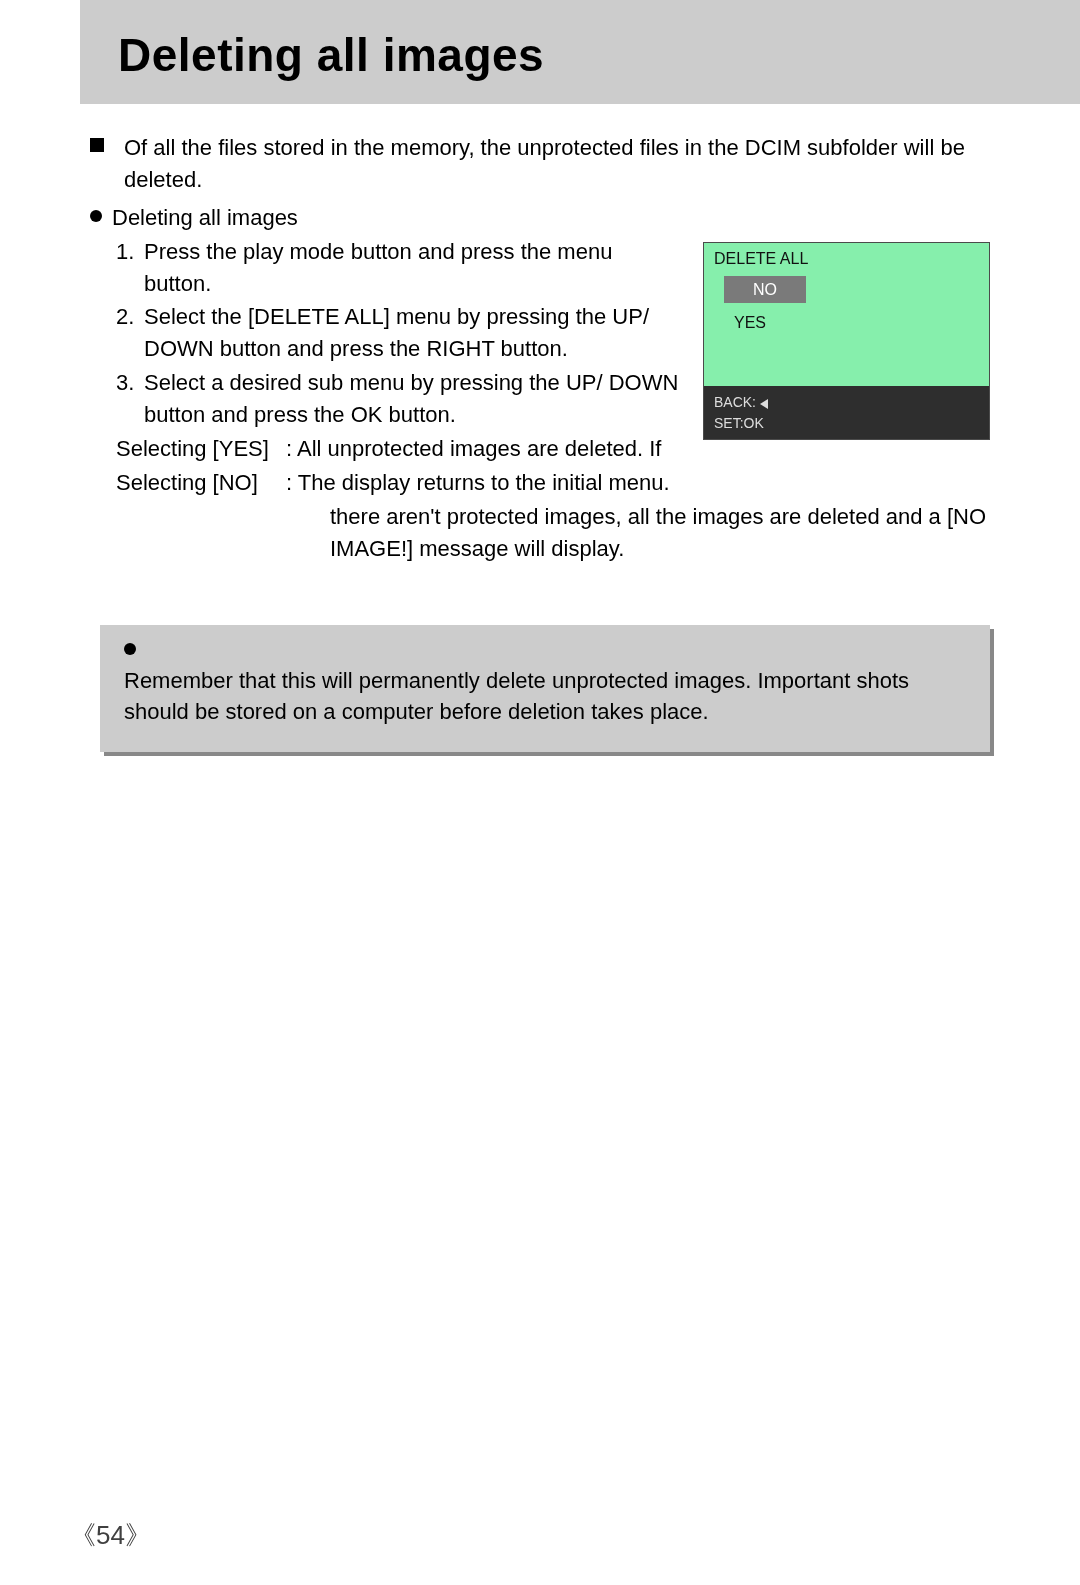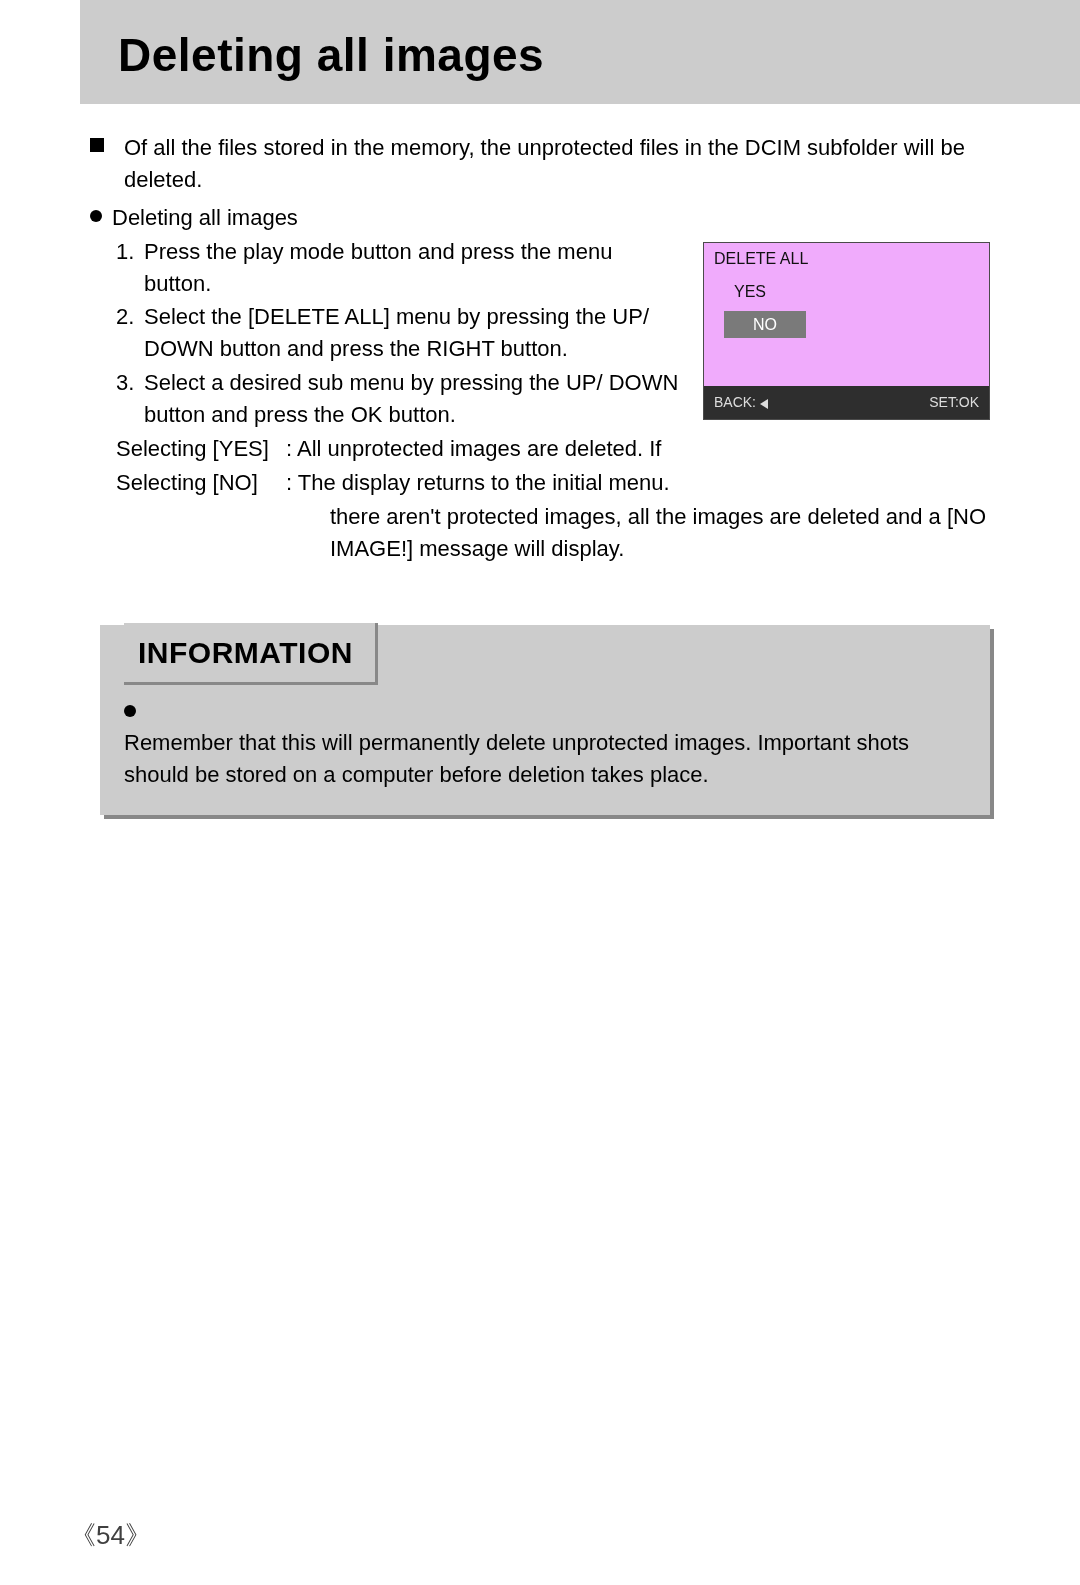--- a/index.html
+++ b/index.html
@@ -41,26 +41,26 @@
   .sel-label{width:170px;}
   .wrap-text{padding-left:240px;margin-top:2px;}
   
   .cam{
     width:285px;border:1px solid #4b4b4b;
     background:#8a8a8a;
     font-size:17px;color:#fff;
     margin-top:6px;
   }
   .cam-header{background:#2e2e2e;text-align:center;padding:6px 0;font-size:18px;letter-spacing:1px;}
-  .cam-body{background:#f0abfc;padding:0;}
+  .cam-body{background:#86efac;padding:0;}
   .cam-item{padding:4px 14px;color:#111;font-size:16px;}
   .cam-item.title{color:#111;padding:4px 10px;}
   .cam-item.sel{background:#7a7a7a;color:#fff;margin:0 10px;padding:2px 6px;text-align:center;width:70px;}
   .cam-row{display:flex;justify-content:space-between;align-items:center;padding:2px 10px;}
-  .cam-footer{background:#2e2e2e;display:flex;justify-content:space-between;padding:6px 10px;font-size:14px;color:#ddd;}
+  .cam-footer{background:#2e2e2e;display:flex;justify-content:space-between;padding:6px 10px;font-size:14px;color:#ddd;flex-direction:column;}
   .tri-left{display:inline-block;width:0;height:0;border-top:5px solid transparent;border-bottom:5px solid transparent;border-right:8px solid #ddd;margin-left:4px;vertical-align:middle;}
   
   .info-box{
     margin-top:60px;
     margin-left:10px;
     background:#cccccc;
     padding:0 24px 24px 24px;
     box-shadow:4px 4px 0 #888;
   }
   .info-label-wrap{position:relative;top:-2px;}
@@ -126,40 +126,37 @@
         <div class="sel-line">
           <div class="sel-label">Selecting [NO]</div>
           <div>: The display returns to the initial menu.</div>
         </div>
       </div>
 
       <div class="cam">
         <div class="cam-body">
           <div class="cam-item title">DELETE ALL</div>
           <div class="cam-row">
-            <div class="cam-item" style="color:#111;padding-left:20px;">YES</div>
+            <div class="cam-item sel">NO</div>
           </div>
           <div class="cam-row">
-            <div class="cam-item sel">NO</div>
+            <div class="cam-item" style="color:#111;padding-left:20px;">YES</div>
           </div>
           <div style="height:46px;"></div>
         </div>
         <div class="cam-footer">
           <span><span>BACK:</span><span class="tri-left"></span></span>
           <span>SET:OK</span>
         </div>
       </div>
     </div>
 
     <div class="wrap-text">there aren't protected images, all the images are deleted and a [NO IMAGE!] message will display.</div>
 
     <div class="info-box">
-      <div class="info-label-wrap">
-        <span class="info-label">INFORMATION</span>
-      </div>
       <div class="info-body">
         <div class="dot-bullet">
           <div class="mark"></div>
           <div>Remember that this will permanently delete unprotected images. Important shots should be stored on a computer before deletion takes place.</div>
         </div>
       </div>
     </div>
 
   </div>
 

